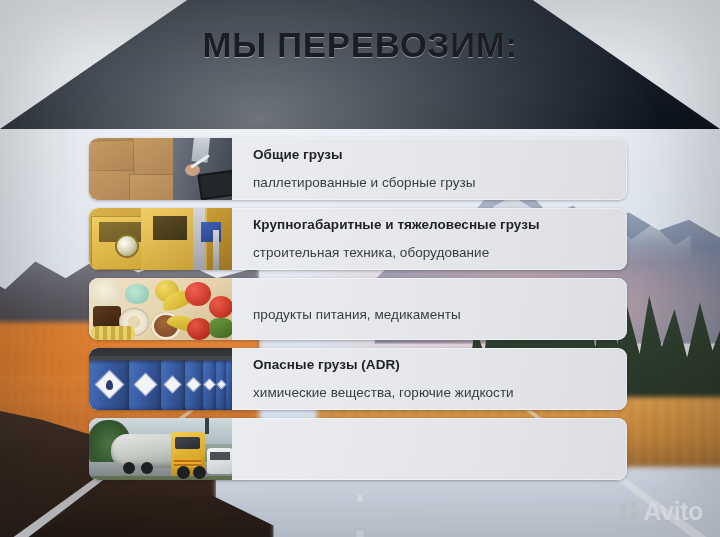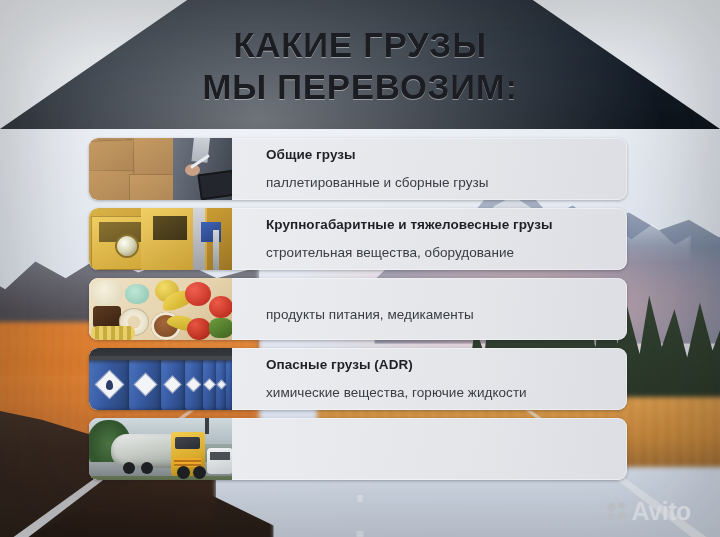--- a/index.html
+++ b/index.html
@@ -308,21 +308,21 @@
   .t5 .car { left:118px; top:30px; width:26px; height:26px;
     background:linear-gradient(165deg,#f2f4f5,#c6cacd); border-radius:4px; }
   .t5 .carw { left:121px; top:34px; width:20px; height:8px; background:#4a4f55; }
   .t5 .mast { left:116px; top:-2px; width:4px; height:18px; background:#3a3d42; }
 
   
   .txt {
     flex:1 1 auto;
     display:flex; flex-direction:column;
     justify-content:center;
-    padding:0 14px 0 34px;
+    padding:0 14px 0 21px;
     min-width:0;
   }
   .card-title {
     font-size:13.5px;
     font-weight:bold;
     color:#1f2126;
     line-height:1.30;
     letter-spacing:.05px;
     white-space:nowrap;
   }
@@ -331,21 +331,21 @@
     font-weight:normal;
     color:#393c42;
     line-height:1.32;
     letter-spacing:.05px;
     margin-top:11px;
     white-space:nowrap;
   }
 
   
   .avito {
-    position:absolute; right:29px; bottom:13px;
+    position:absolute; right:17px; bottom:13px;
     display:flex; align-items:center; gap:5px;
     z-index:8; opacity:.80;
   }
   .avito-dots { position:relative; width:19px; height:19px; flex:0 0 19px; }
   .avito-dots span { position:absolute; background:#b9bcc2; border-radius:50%; display:block; }
   .avito-dots .dA { left:0;   top:1px;  width:9px;  height:9px; }
   .avito-dots .dB { left:11px;top:0;    width:7px;  height:7px; }
   .avito-dots .dC { left:1px; top:11px; width:7px;  height:7px; }
   .avito-dots .dD { left:10px;top:10px; width:9px;  height:9px; }
   .avito-word {
@@ -373,21 +373,20 @@
   <div class="road-edge-l"></div>
   <div class="road-edge-r"></div>
   <div class="road-dash rd1"></div>
   <div class="road-dash rd2"></div>
   <div class="road-dash rd3"></div>
 
   <div class="bg-layer bg-wash"></div>
   <div class="bg-layer bg-vignette"></div>
 
   <div class="headline">
-    <div class="headline-line">КАКИЕ ГРУЗЫ</div>
     <div class="headline-line">МЫ ПЕРЕВОЗИМ:</div>
   </div>
 
   <div class="cards">
 
     <div class="card">
       <div class="thumb t1">
         <div class="box b1"></div>
           <div class="box b2"></div>
           <div class="box b3"></div>
@@ -411,21 +410,21 @@
           <div class="win"></div>
         <div class="body"></div>
           <div class="win2"></div>
         <div class="lamp"></div>
           <div class="arm"></div>
           <div class="blue"></div>
           <div class="pipe"></div>
       </div>
       <div class="txt">
         <div class="card-title">Крупногабаритные и тяжеловесные грузы</div>
-        <div class="card-sub">строительная вещества, оборудование</div>
+        <div class="card-sub">строительная техника, оборудование</div>
       </div>
     </div>
 
     <div class="card">
       <div class="thumb t3">
         <i class="cau"></i>
           <i class="mint"></i>
           <i class="app"></i>
           <i class="choc"></i>
         <i class="ban"></i>

